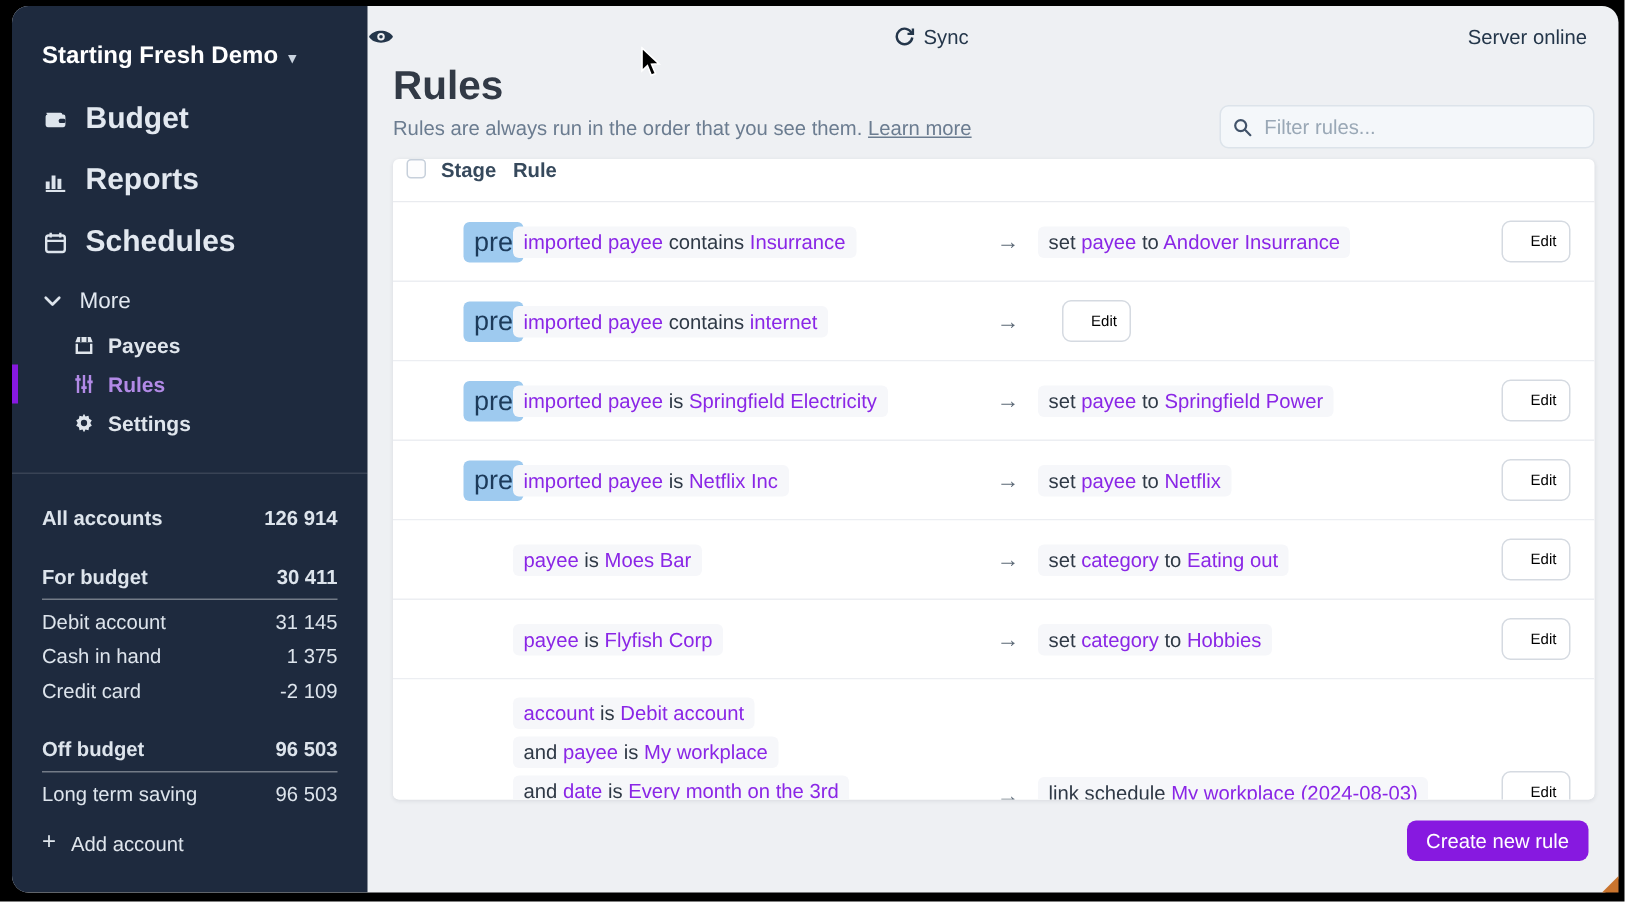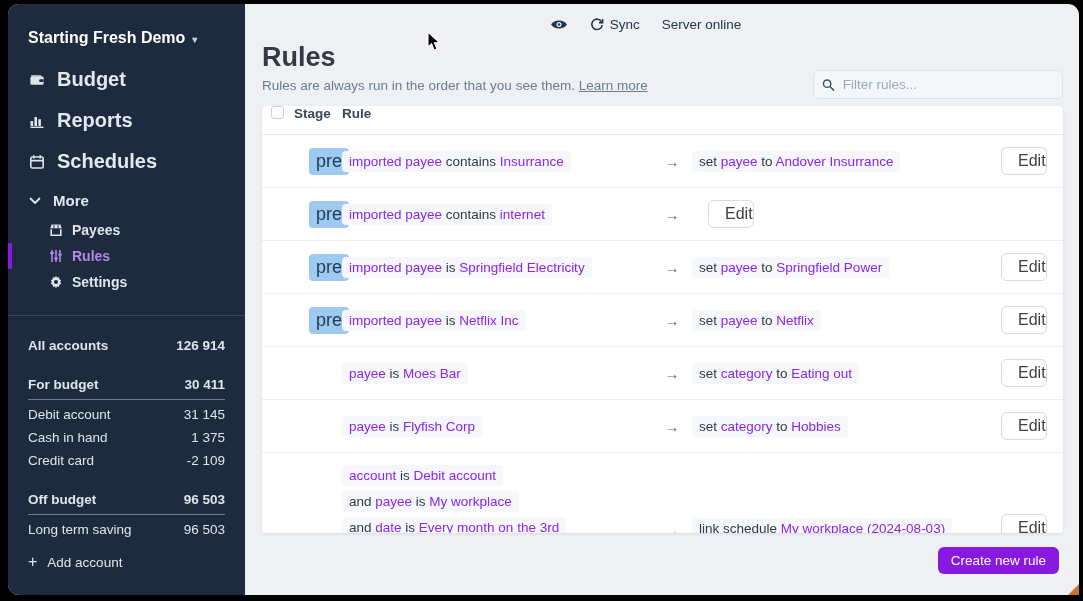--- a/index.html
+++ b/index.html
@@ -26,21 +26,21 @@
   }
   .sb-title .caret { font-size:10px; color:#c9d3df; margin-top:2px; }
   .nav-item {
     display:flex; align-items:center; gap:12px;
     font-size:20px; font-weight:700; color:#e2e8f0;
     padding:9px 0 9px 21px; cursor:pointer;
   }
   .nav-item svg { flex-shrink:0; }
   .more-row {
     display:flex; align-items:center; gap:12px;
-    font-size:15px; font-weight:700; color:#e2e8f0;
+    font-size:15px; font-weight:400; color:#e2e8f0;
     padding:10px 0 8px 21px; cursor:pointer;
   }
   .sub-item {
     position:relative; display:flex; align-items:center; gap:9px;
     font-size:14px; font-weight:600; color:#dfe5ec;
     padding:5px 0 5px 41px; cursor:pointer;
   }
   .sub-item.active { color:#b28ae6; }
   .sub-item.active::before {
     content:""; position:absolute; left:0; top:0; bottom:0; width:4px;
@@ -56,22 +56,22 @@
   .acct-group { margin-top:16px; }
   .acct-group:first-child { margin-top:0; }
   .sb-add {
     display:flex; align-items:center; gap:10px;
     font-size:13.5px; color:#dfe5ec; margin:0 0 25px 20px; cursor:pointer;
   }
   .sb-add .plus { font-size:16px; font-weight:400; line-height:1; }
   
   .main { flex:1; position:relative; display:flex; flex-direction:column; }
   .topbar {
-    display:flex; justify-content:center; align-items:center; gap:22px;
-    padding:13px 33px 0 0; color:#24364a; font-size:13.5px; font-weight:500;
+    display:flex; justify-content:space-between; align-items:center; gap:22px;
+    padding:13px 21px 0 0; color:#24364a; font-size:13.5px; font-weight:500;
     flex-shrink:0;
   }
   .sync { display:flex; align-items:center; gap:6px; cursor:pointer; }
   .eye-btn { cursor:pointer; display:flex; }
   .server { cursor:pointer; }
   .page-title {
     margin:9px 0 0 17px; font-size:27px; font-weight:700; color:#323a46; line-height:1.2;
   }
   .subtitle { margin:5px 0 0 17px; font-size:13.5px; color:#6b7c90; }
   .subtitle a { color:#6b7c90; text-decoration:underline; cursor:pointer; }
@@ -114,21 +114,21 @@
     display:inline-block; background:#9ecaef; color:#1c3a5a;
     border-radius:4px; padding:3px 7px; font-size:18px;margin-left:15px;
   }
   .chip {
     display:inline-block; background:#f6f7fa; border-radius:4px;
     padding:3px 7px; font-size:13.5px; color:#2f3946; white-space:nowrap;text-align:right;
   }
   .chip .acc { color:#8a26e6; }
   .edit-btn {
     width:46px; height:28px; background:#fff; border:1px solid #d5dae1;
-    border-radius:6px; font-size:16px; color:#404040; cursor:pointer;
+    border-radius:6px; font-size:10px; color:#000000; cursor:pointer;
     font-family:"Liberation Sans", sans-serif;
     padding-left:16px;
   }
   .rule-row.multi { align-items:flex-end; padding-bottom:14px; min-height:104px; }
   .rule-row.multi .cell-cond {
     align-self:flex-start; padding-top:12px;
     display:flex; flex-direction:column; gap:5px; align-items:flex-start;
   }
   .rule-row.multi .cell-arrow, .rule-row.multi .cell-action { margin-bottom:3px; }
   

